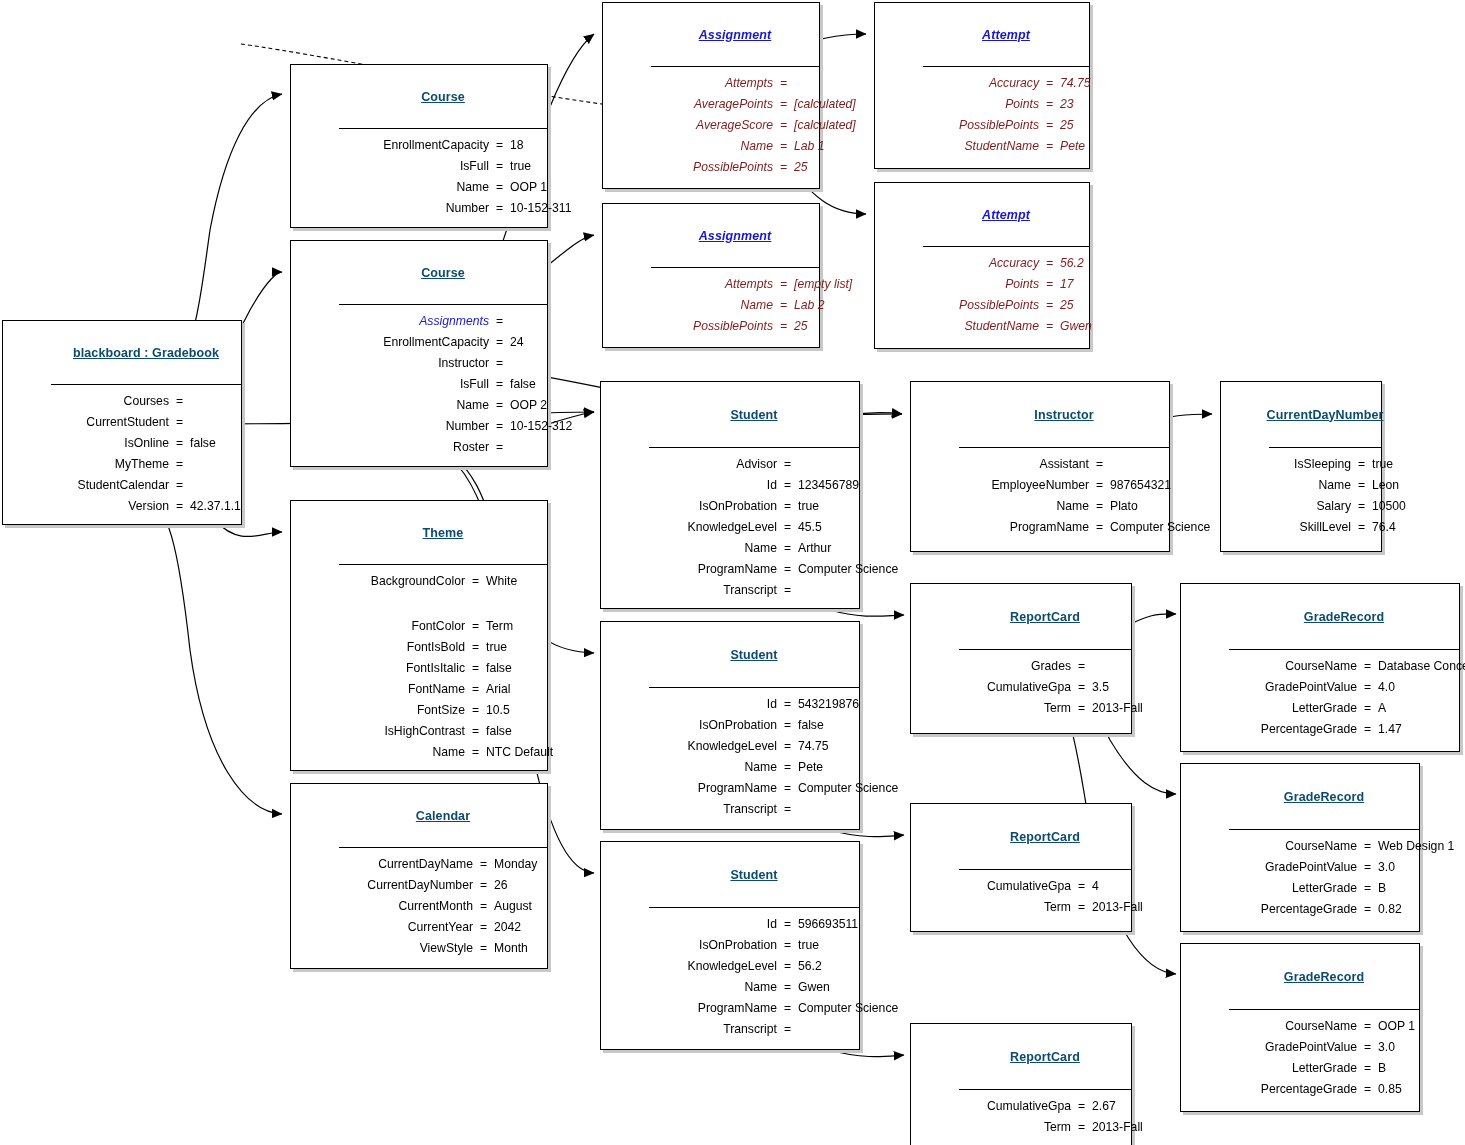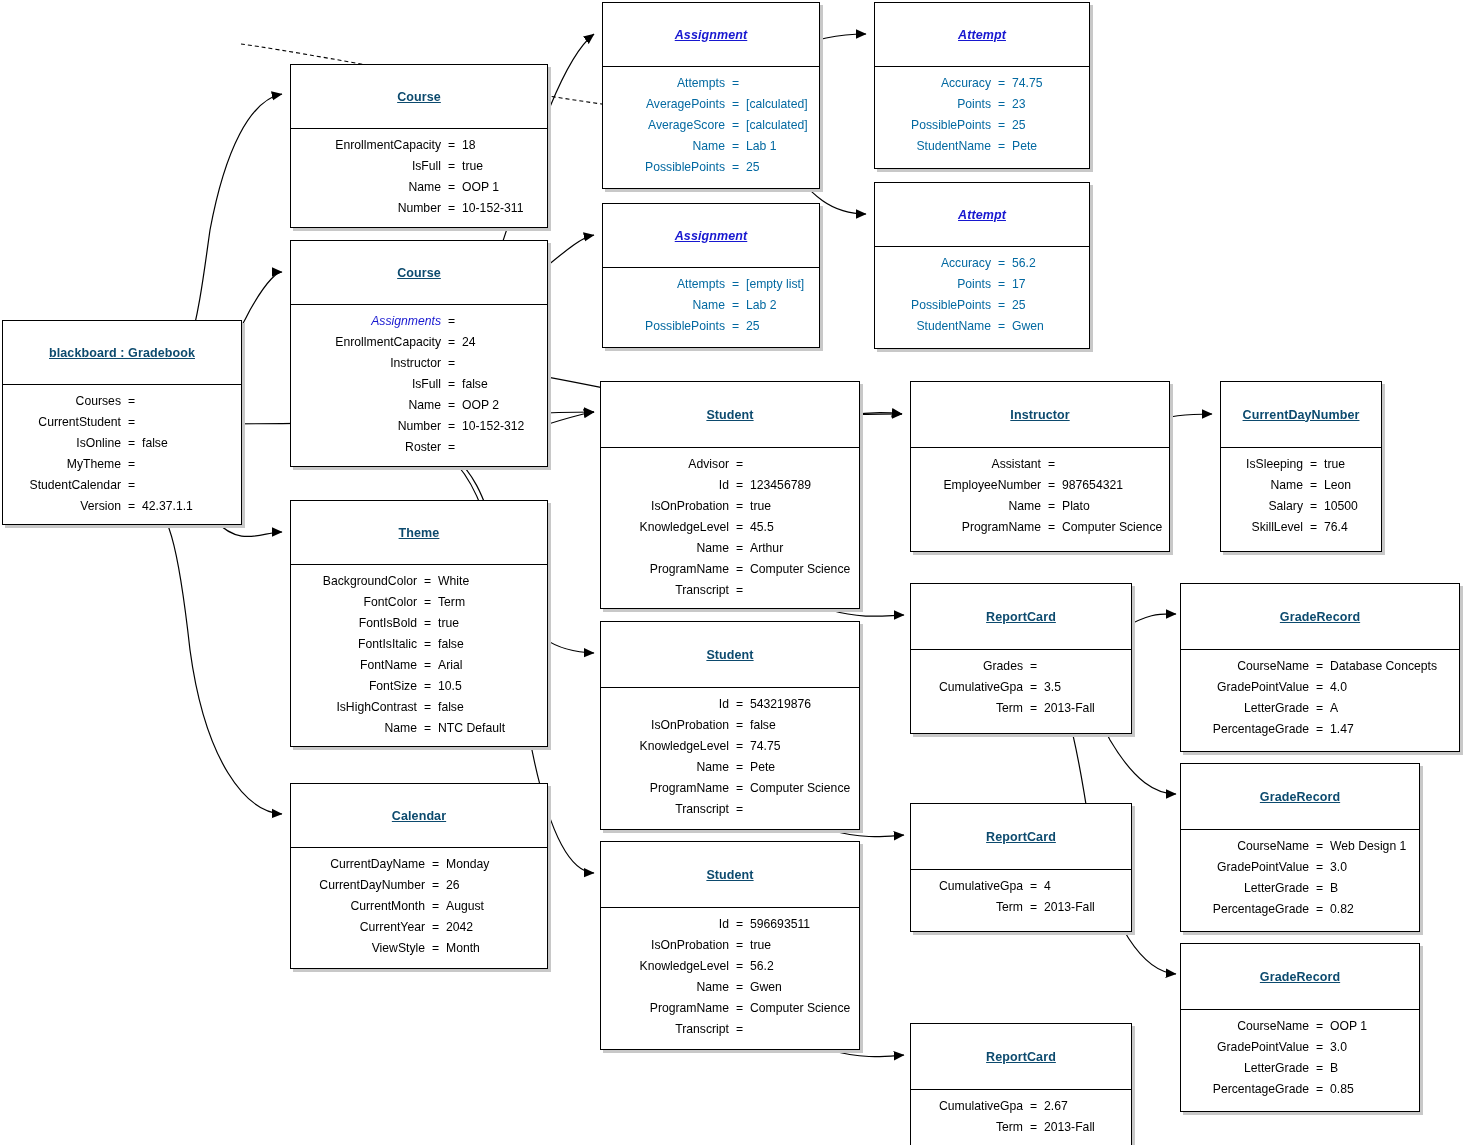--- a/index.html
+++ b/index.html
@@ -26,20 +26,21 @@
     z-index: 5;
   }
   
   .obj {
     position: absolute;
     box-sizing: border-box;
     background: #ffffff;
     border: 1px solid #000000;
     box-shadow: 3px 3px 0 0 #c8c8c8;
     z-index: 10;
+    padding-left: 48px;
   }
   .obj .hdr {
     box-sizing: border-box;
     border-bottom: 1px solid #000000;
     display: flex;
     align-items: center;
     justify-content: center;
     text-align: center;
   }
   .obj .title {
@@ -54,21 +55,21 @@
     padding: 6px 0 7px 0;
   }
   .row {
     display: flex;
     align-items: baseline;
     font-size: 12.2px;
     line-height: 21px;
     color: #000000;
     white-space: nowrap;
   }
-  .obj.blue .row { color: #0369a1; }
+  .obj.blue .row { color: #7f1d1d; font-style: italic; }
   .row .k {
     flex: 0 0 auto;
     text-align: right;
     padding-right: 5px;
   }
   .row .eq {
     flex: 0 0 auto;
     width: 11px;
     text-align: center;
   }
@@ -401,21 +402,21 @@
       <div class="hdr" style="height: 64px;">
         <span class="title">Theme</span>
       </div>
       <div class="body" style="min-height: 168px;">
         <div class="row">
           <span class="k" style="width: 126px;">BackgroundColor</span>
           <span class="eq">=</span>
           <span class="v">White</span>
         </div>
         <div class="row">
-          <span class="k" style="width: 126px;">FontColor</span>
+          <span class="k" style="width: 126px; margin-top: 24px;">FontColor</span>
           <span class="eq">=</span>
           <span class="v">Term</span>
         </div>
         <div class="row">
           <span class="k" style="width: 126px;">FontIsBold</span>
           <span class="eq">=</span>
           <span class="v">true</span>
         </div>
         <div class="row">
           <span class="k" style="width: 126px;">FontIsItalic</span>

